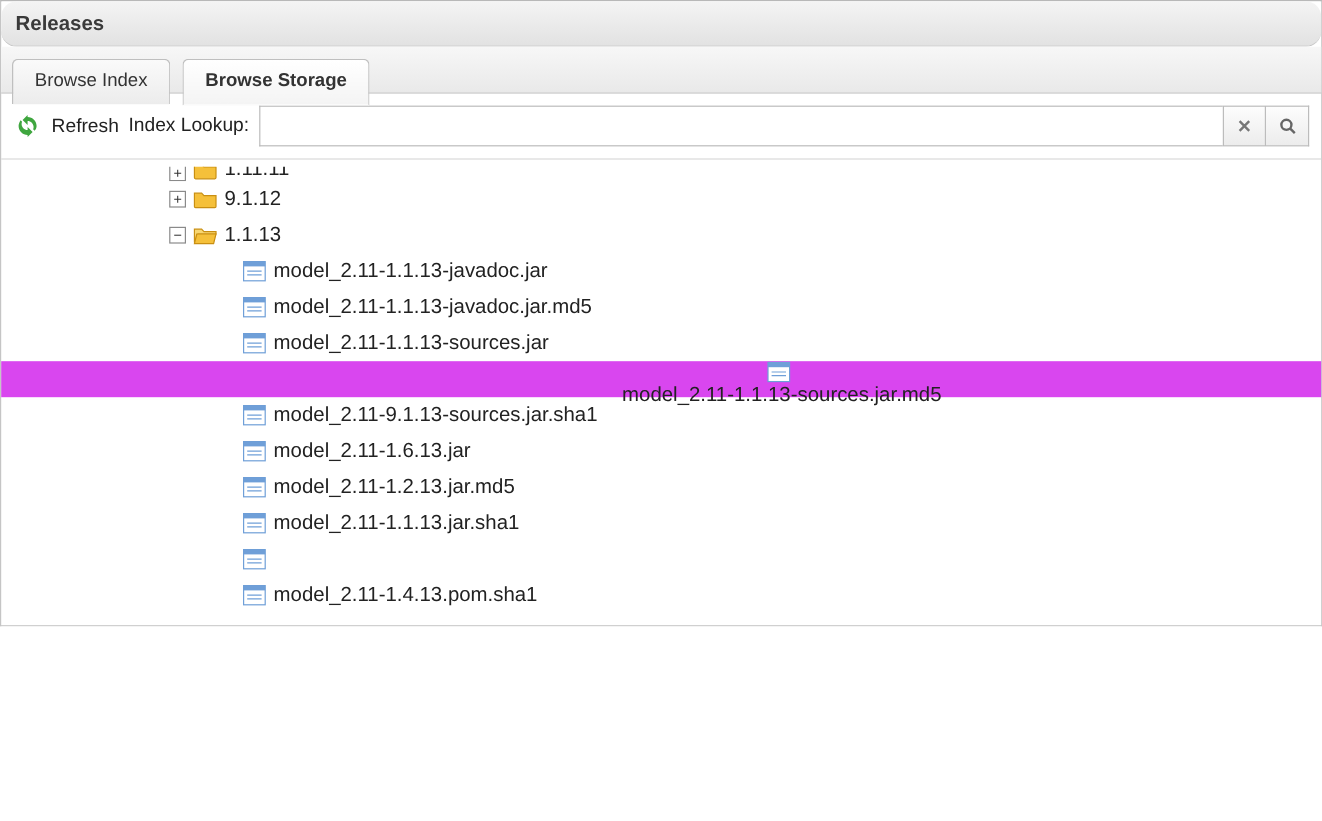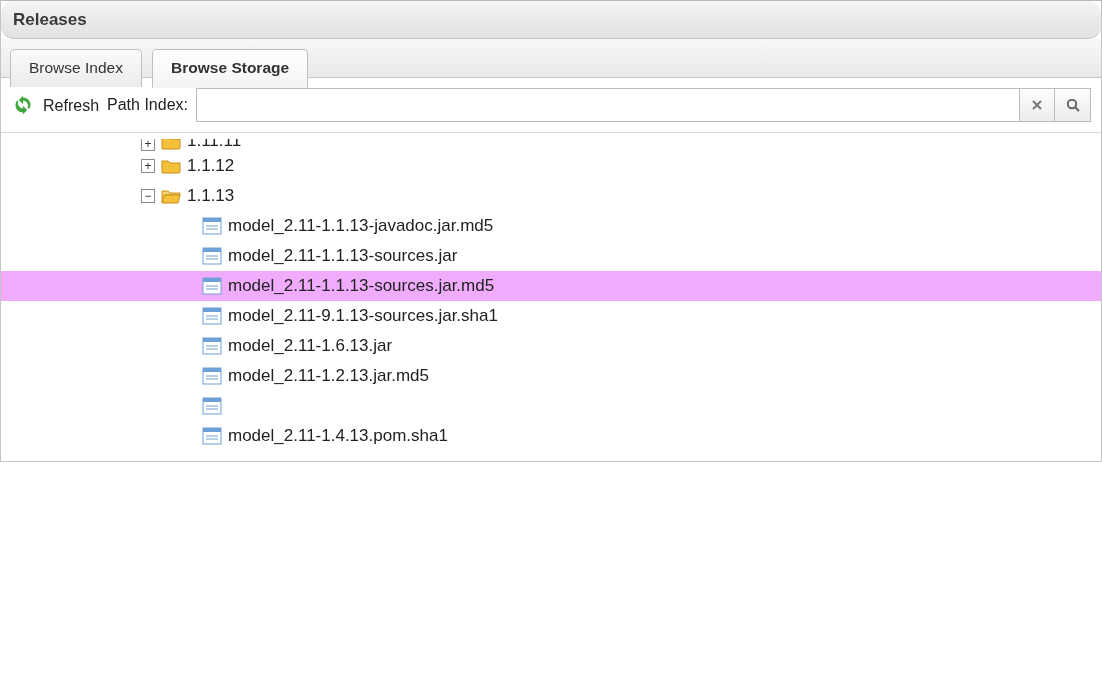--- a/index.html
+++ b/index.html
@@ -101,21 +101,21 @@
   .tree-row {
     display: flex;
     align-items: center;
     height: 30px;
     padding-left: 140px;
     font-size: 17px;
     color: #222;
     cursor: default;
   }
   .tree-row.depth-file { padding-left: 201px; }
-  .tree-row.hovered { background: #f0abfc; }
+  .tree-row.hovered { background: #d946ef; flex-direction: column; }
   .tree-row.cutoff {
     height: 12px;
     overflow: hidden;
     align-items: flex-end;
   }
   .expander {
     width: 14px; height: 14px;
     border: 1px solid #8a8a8a;
     background: #fff;
     display: inline-flex;
@@ -161,21 +161,21 @@
   </div>
 
   <div class="toolbar">
     <span class="refresh-btn">
       <svg class="node-icon" style="width:20px;height:20px" viewBox="0 0 24 24">
         <path fill="#3fa63f" d="M12 4V1L7 6l5 5V7c3.3 0 6 2.7 6 6 0 .8-.2 1.6-.5 2.3l1.5 1.5C20.3 15.5 21 13.8 21 12c0-5-4-9-9-9z"></path>
         <path fill="#3fa63f" d="M12 20v3l5-5-5-5v3c-3.3 0-6-2.7-6-6 0-.8.2-1.6.5-2.3L5 6.2C3.7 8.5 3 10.2 3 12c0 5 4 9 9 9z"></path>
       </svg>
       <span>Refresh</span>
     </span>
-    <span>Path Index:</span>
+    <span>Index Lookup:</span>
     <div class="path-input-wrap">
       <input class="path-input" type="text" value="" style="">
       <div class="btn-sq" title="Clear">
         <svg width="12" height="12" viewBox="0 0 12 12">
           <path stroke="#777" stroke-width="2" d="M2 2l8 8M10 2l-8 8"></path>
         </svg>
       </div>
       <div class="btn-sq" title="Search">
         <svg width="16" height="16" viewBox="0 0 16 16">
           <circle cx="7" cy="7" r="4.2" fill="none" stroke="#666" stroke-width="2"></circle>
@@ -193,39 +193,48 @@
         <path fill="#f5c03a" stroke="#c98f12" d="M1 4h6l2 2h10v9a1 1 0 0 1-1 1H2a1 1 0 0 1-1-1V4z"></path>
       </svg>
       <span class="label">1.11.11</span>
     </div>
 
     <div class="tree-row">
       <span class="expander">+</span>
       <svg class="node-icon" viewBox="0 0 20 18">
         <path fill="#f5c03a" stroke="#c98f12" d="M1 4h6l2 2h10v9a1 1 0 0 1-1 1H2a1 1 0 0 1-1-1V4z"></path>
       </svg>
-      <span class="label">1.1.12</span>
+      <span class="label">9.1.12</span>
     </div>
 
     <div class="tree-row">
       <span class="expander">−</span>
       <svg class="node-icon" viewBox="0 0 20 18">
         <path fill="#f8d772" stroke="#c98f12" d="M1 4h6l2 2h10v2H4l-3 7V4z"></path>
         <path fill="#f5c03a" stroke="#c98f12" d="M3 8h16l-2 8H1l2-8z"></path>
       </svg>
       <span class="label">1.1.13</span>
     </div>
 
     <div class="tree-row depth-file">
       <svg class="file-icon" viewBox="0 0 20 18">
           <rect x="1" y="1" width="18" height="16" fill="#fff" stroke="#6f9fd8"></rect>
           <rect x="1" y="1" width="18" height="4" fill="#6f9fd8"></rect>
           <line x1="4" y1="9" x2="16" y2="9" stroke="#6f9fd8"></line>
           <line x1="4" y1="12" x2="16" y2="12" stroke="#6f9fd8"></line>
         </svg>
+      <span class="label">model_2.11-1.1.13-javadoc.jar</span>
+    </div>
+    <div class="tree-row depth-file">
+      <svg class="file-icon" viewBox="0 0 20 18">
+          <rect x="1" y="1" width="18" height="16" fill="#fff" stroke="#6f9fd8"></rect>
+          <rect x="1" y="1" width="18" height="4" fill="#6f9fd8"></rect>
+          <line x1="4" y1="9" x2="16" y2="9" stroke="#6f9fd8"></line>
+          <line x1="4" y1="12" x2="16" y2="12" stroke="#6f9fd8"></line>
+        </svg>
       <span class="label">model_2.11-1.1.13-javadoc.jar.md5</span>
     </div>
     <div class="tree-row depth-file">
       <svg class="file-icon" viewBox="0 0 20 18">
           <rect x="1" y="1" width="18" height="16" fill="#fff" stroke="#6f9fd8"></rect>
           <rect x="1" y="1" width="18" height="4" fill="#6f9fd8"></rect>
           <line x1="4" y1="9" x2="16" y2="9" stroke="#6f9fd8"></line>
           <line x1="4" y1="12" x2="16" y2="12" stroke="#6f9fd8"></line>
         </svg>
       <span class="label">model_2.11-1.1.13-sources.jar</span>
@@ -258,20 +267,29 @@
       <span class="label">model_2.11-1.6.13.jar</span>
     </div>
     <div class="tree-row depth-file">
       <svg class="file-icon" viewBox="0 0 20 18">
           <rect x="1" y="1" width="18" height="16" fill="#fff" stroke="#6f9fd8"></rect>
           <rect x="1" y="1" width="18" height="4" fill="#6f9fd8"></rect>
           <line x1="4" y1="9" x2="16" y2="9" stroke="#6f9fd8"></line>
           <line x1="4" y1="12" x2="16" y2="12" stroke="#6f9fd8"></line>
         </svg>
       <span class="label">model_2.11-1.2.13.jar.md5</span>
+    </div>
+    <div class="tree-row depth-file">
+      <svg class="file-icon" viewBox="0 0 20 18">
+          <rect x="1" y="1" width="18" height="16" fill="#fff" stroke="#6f9fd8"></rect>
+          <rect x="1" y="1" width="18" height="4" fill="#6f9fd8"></rect>
+          <line x1="4" y1="9" x2="16" y2="9" stroke="#6f9fd8"></line>
+          <line x1="4" y1="12" x2="16" y2="12" stroke="#6f9fd8"></line>
+        </svg>
+      <span class="label">model_2.11-1.1.13.jar.sha1</span>
     </div>
     <div class="tree-row depth-file">
       <svg class="file-icon" viewBox="0 0 20 18">
           <rect x="1" y="1" width="18" height="16" fill="#fff" stroke="#6f9fd8"></rect>
           <rect x="1" y="1" width="18" height="4" fill="#6f9fd8"></rect>
           <line x1="4" y1="9" x2="16" y2="9" stroke="#6f9fd8"></line>
           <line x1="4" y1="12" x2="16" y2="12" stroke="#6f9fd8"></line>
         </svg>
     </div>
     <div class="tree-row depth-file">

